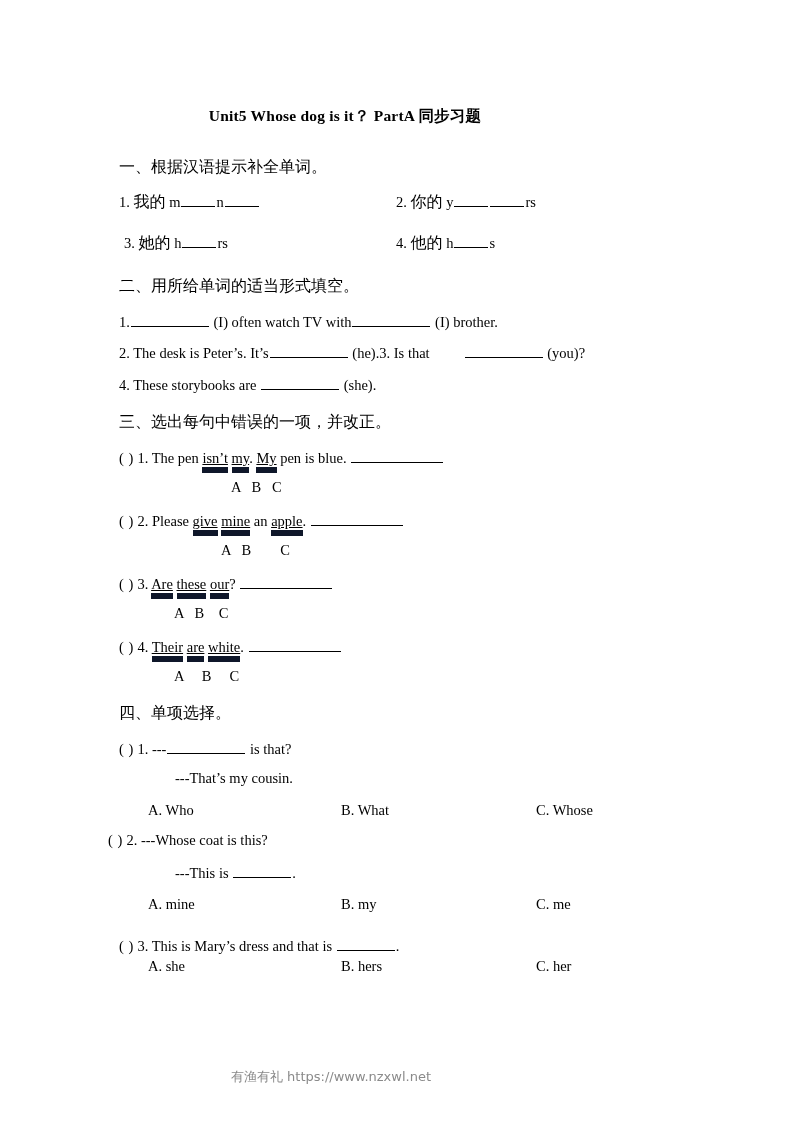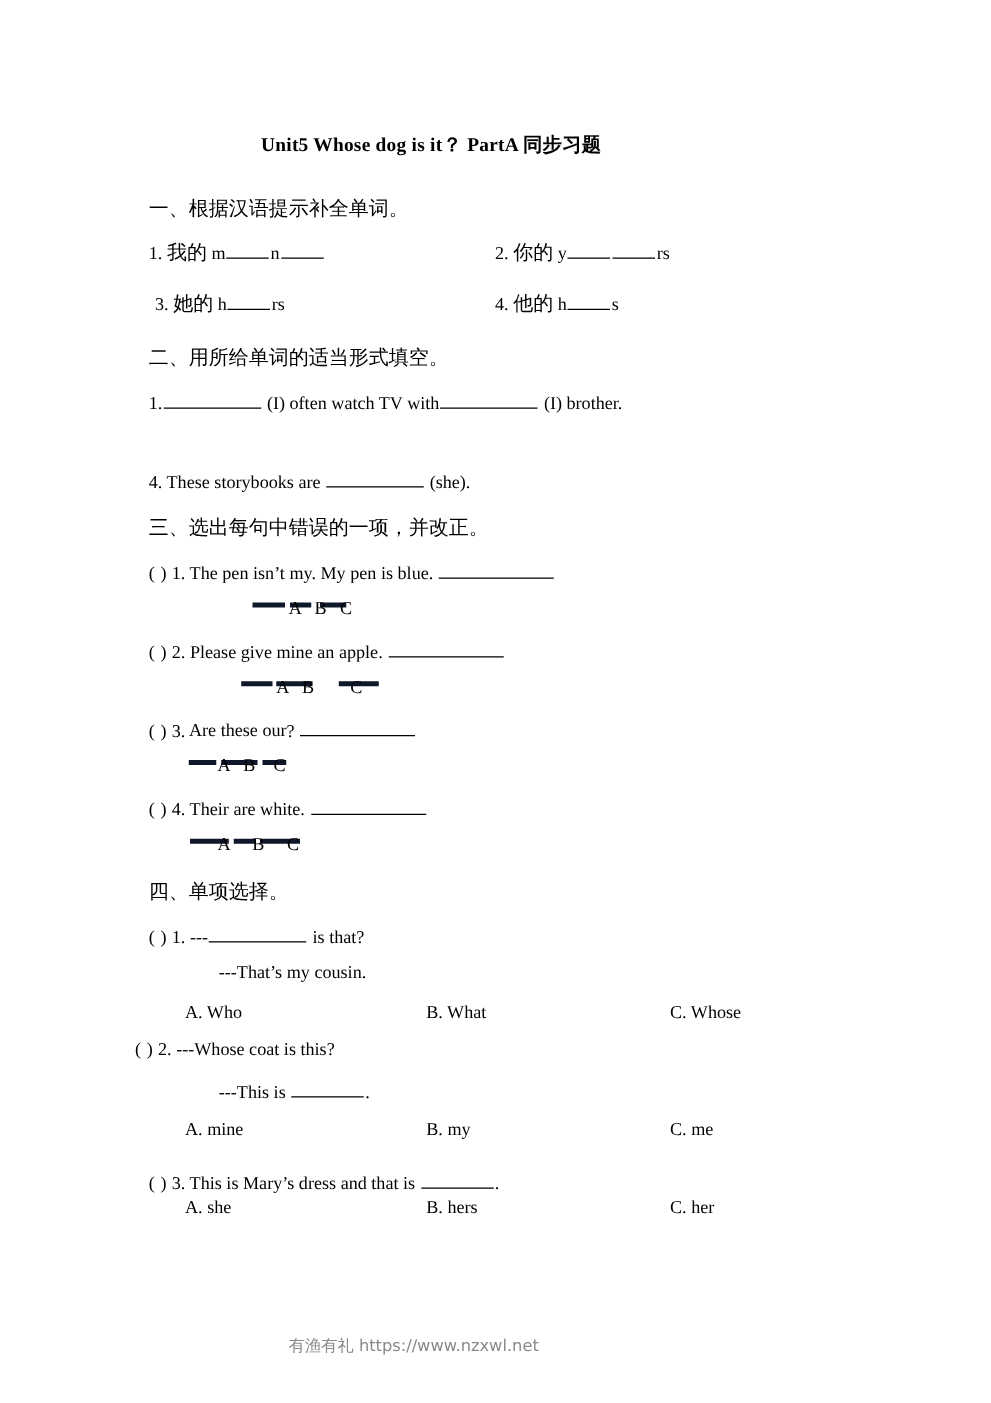--- a/index.html
+++ b/index.html
@@ -60,22 +60,23 @@
     vertical-align: baseline;
     margin: 0 1px;
   }
   .bl-sm  { width: 34px; }
   .bl-md  { width: 58px; }
   .bl-lg  { width: 78px; }
   .bl-xl  { width: 92px; }
 
   
   .uw {
-    border-bottom: 4px solid #0f172a;
-    padding-bottom: 15px;
+    border-bottom: 6px solid #0f172a;
+    padding-bottom: 1px;
+    text-decoration: underline;
   }
 
   
   .abc {
     position: absolute;
     font-size: 14.5px;
     white-space: pre;
   }
 
   
@@ -140,20 +141,23 @@
     <span class="cn">他的</span>
     <span>h</span><span class="blank bl-sm"></span><span>s</span>
   </div>
 
   <div class="section-head cn" style="top:276px;">二、用所给单词的适当形式填空。</div>
 
   <div class="row" style="top:313px; left:119px;">
     <span>1.</span><span class="blank bl-lg"></span> <span>(I) often watch TV with</span><span class="blank bl-lg"></span> <span>(I) brother.</span>
   </div>
 
+  <div class="row" style="top:344px; left:119px;">
+    <span>2. The desk is Peter’s. It’s</span><span class="blank bl-lg"></span> <span>(he).3. Is that</span><span style="display:inline-block;width:34px;"></span><span class="blank bl-lg"></span> <span>(you)?</span>
+  </div>
 
   <div class="row" style="top:376px; left:119px;">
     <span>4. These storybooks are</span> <span class="blank bl-lg"></span> <span>(she).</span>
   </div>
 
   <div class="section-head cn" style="top:412px;">三、选出每句中错误的一项，并改正。</div>
 
   <div class="row" style="top:449px; left:119px;">
     <span class="paren">(   )</span>
     <span>1.</span>

